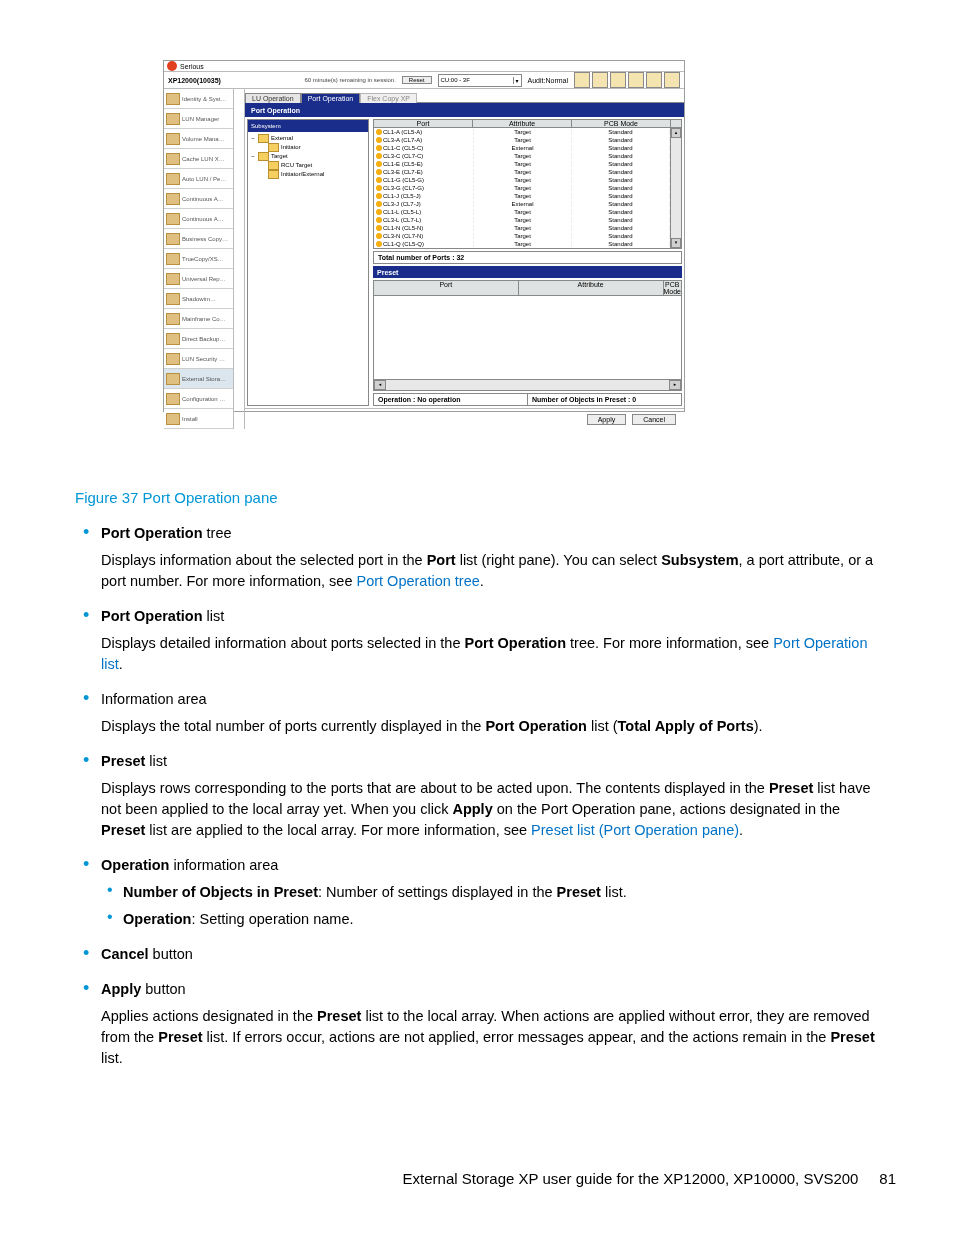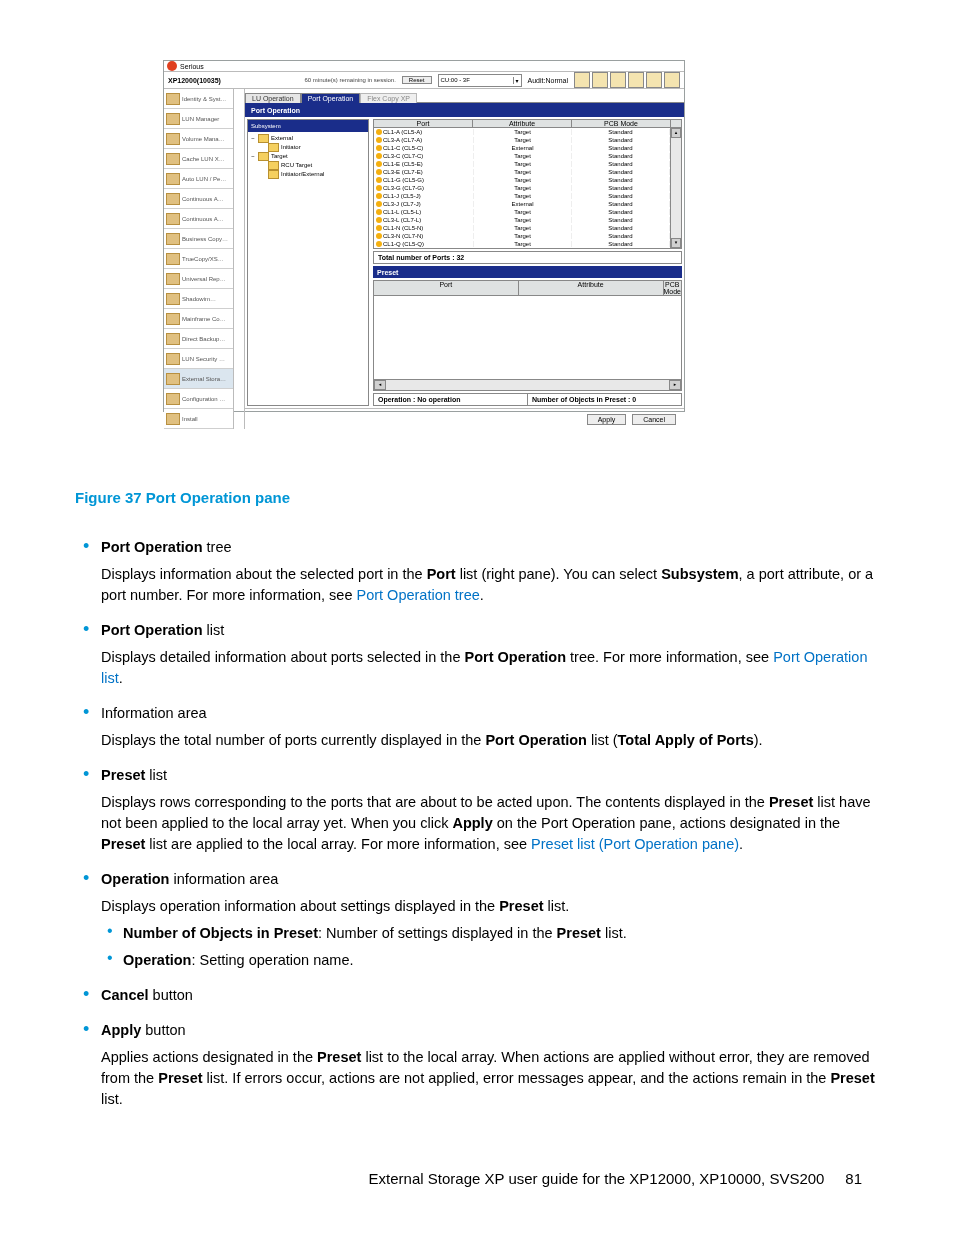--- a/index.html
+++ b/index.html
@@ -58,31 +58,31 @@
   .preset-body .empty{flex:1}
   .hsb{height:10px;background:#e8e8e8;border-top:1px solid #888;display:flex;justify-content:space-between}
   .hsb span{width:10px;border:1px solid #888;background:#d0d0d0;font-size:5px;text-align:center}
   .op-bar{border:1px solid #888;display:flex;font-size:7px}
   .op-bar div{flex:1;padding:2px 4px;border-right:1px solid #888}
   .op-bar div:last-child{border-right:none}
   .footer{height:20px;border-top:1px solid #bbb;display:flex;align-items:center;justify-content:flex-end;gap:6px;padding:0 8px}
   .footer button{font-size:7px;padding:1px 10px;border:1px solid #888;background:#eee}
   
   .doc{font-size:14.5px;line-height:1.45}
-  .figcap{color:#0096d6;font-weight:bold;font-size:15px;margin-bottom:28px}
+  .figcap{color:#0096d6;font-weight:normal;font-size:15px;margin-bottom:14px}
   ul.dots{list-style:none;padding:0;margin:0}
   ul.dots>li{position:relative;padding-left:26px;margin-bottom:14px}
   ul.dots>li:before{content:"•";position:absolute;left:8px;color:#0096d6;font-size:18px;line-height:1}
   ul.inner{list-style:none;padding:0;margin:6px 0 0 0}
   ul.inner>li{position:relative;padding-left:22px;margin-bottom:6px}
   ul.inner>li:before{content:"•";position:absolute;left:6px;color:#0096d6;font-size:16px;line-height:1}
   .doc p{margin:6px 0 0 0}
   .doc a{color:#0072c6;text-decoration:none}
   .doc .b{font-weight:bold}
-  .pgfoot{position:absolute;bottom:48px;left:0;right:92px;text-align:right;font-size:15px}
+  .pgfoot{position:absolute;bottom:48px;left:0;right:58px;text-align:right;font-size:15px}
 </style>
 </head>
 <body>
 <div class="page">
 
 <div class="shot">
   <div class="titlebar">
     <span class="redball"></span>
     <span>Serious</span>
   </div>
@@ -344,21 +344,21 @@
   </div>
 </div>
 
 <div class="doc">
   <div class="figcap">Figure 37 Port Operation pane</div>
   <ul class="dots" id="doc-list">
         <li><span class="b">Port Operation</span> tree<p>Displays information about the selected port in the <span class="b">Port</span> list (right pane). You can select <span class="b">Subsystem</span>, a port attribute, or a port number. For more information, see <a href="#">Port Operation tree</a>.</p></li>
         <li><span class="b">Port Operation</span> list<p>Displays detailed information about ports selected in the <span class="b">Port Operation</span> tree. For more information, see <a href="#">Port Operation list</a>.</p></li>
         <li>Information area<p>Displays the total number of ports currently displayed in the <span class="b">Port Operation</span> list (<span class="b">Total Apply of Ports</span>).</p></li>
         <li><span class="b">Preset</span> list<p>Displays rows corresponding to the ports that are about to be acted upon. The contents displayed in the <span class="b">Preset</span> list have not been applied to the local array yet. When you click <span class="b">Apply</span> on the Port Operation pane, actions designated in the <span class="b">Preset</span> list are applied to the local array. For more information, see <a href="#">Preset list (Port Operation pane)</a>.</p></li>
-        <li><span class="b">Operation</span> information area<p>Displays operation information about settings displayed in the <span class="b">Preset</span> list.</p><ul class="inner">
+        <li><span class="b">Operation</span> information area<ul class="inner">
             <li><span class="b">Number of Objects in Preset</span>: Number of settings displayed in the <span class="b">Preset</span> list.</li>
             <li><span class="b">Operation</span>: Setting operation name.</li>
           </ul></li>
         <li><span class="b">Cancel</span> button</li>
         <li><span class="b">Apply</span> button<p>Applies actions designated in the <span class="b">Preset</span> list to the local array. When actions are applied without error, they are removed from the <span class="b">Preset</span> list. If errors occur, actions are not applied, error messages appear, and the actions remain in the <span class="b">Preset</span> list.</p></li>
       </ul>
 </div>
 
 <div class="pgfoot">
   <span>External Storage XP user guide for the XP12000, XP10000, SVS200</span>&nbsp;&nbsp;&nbsp;&nbsp;

